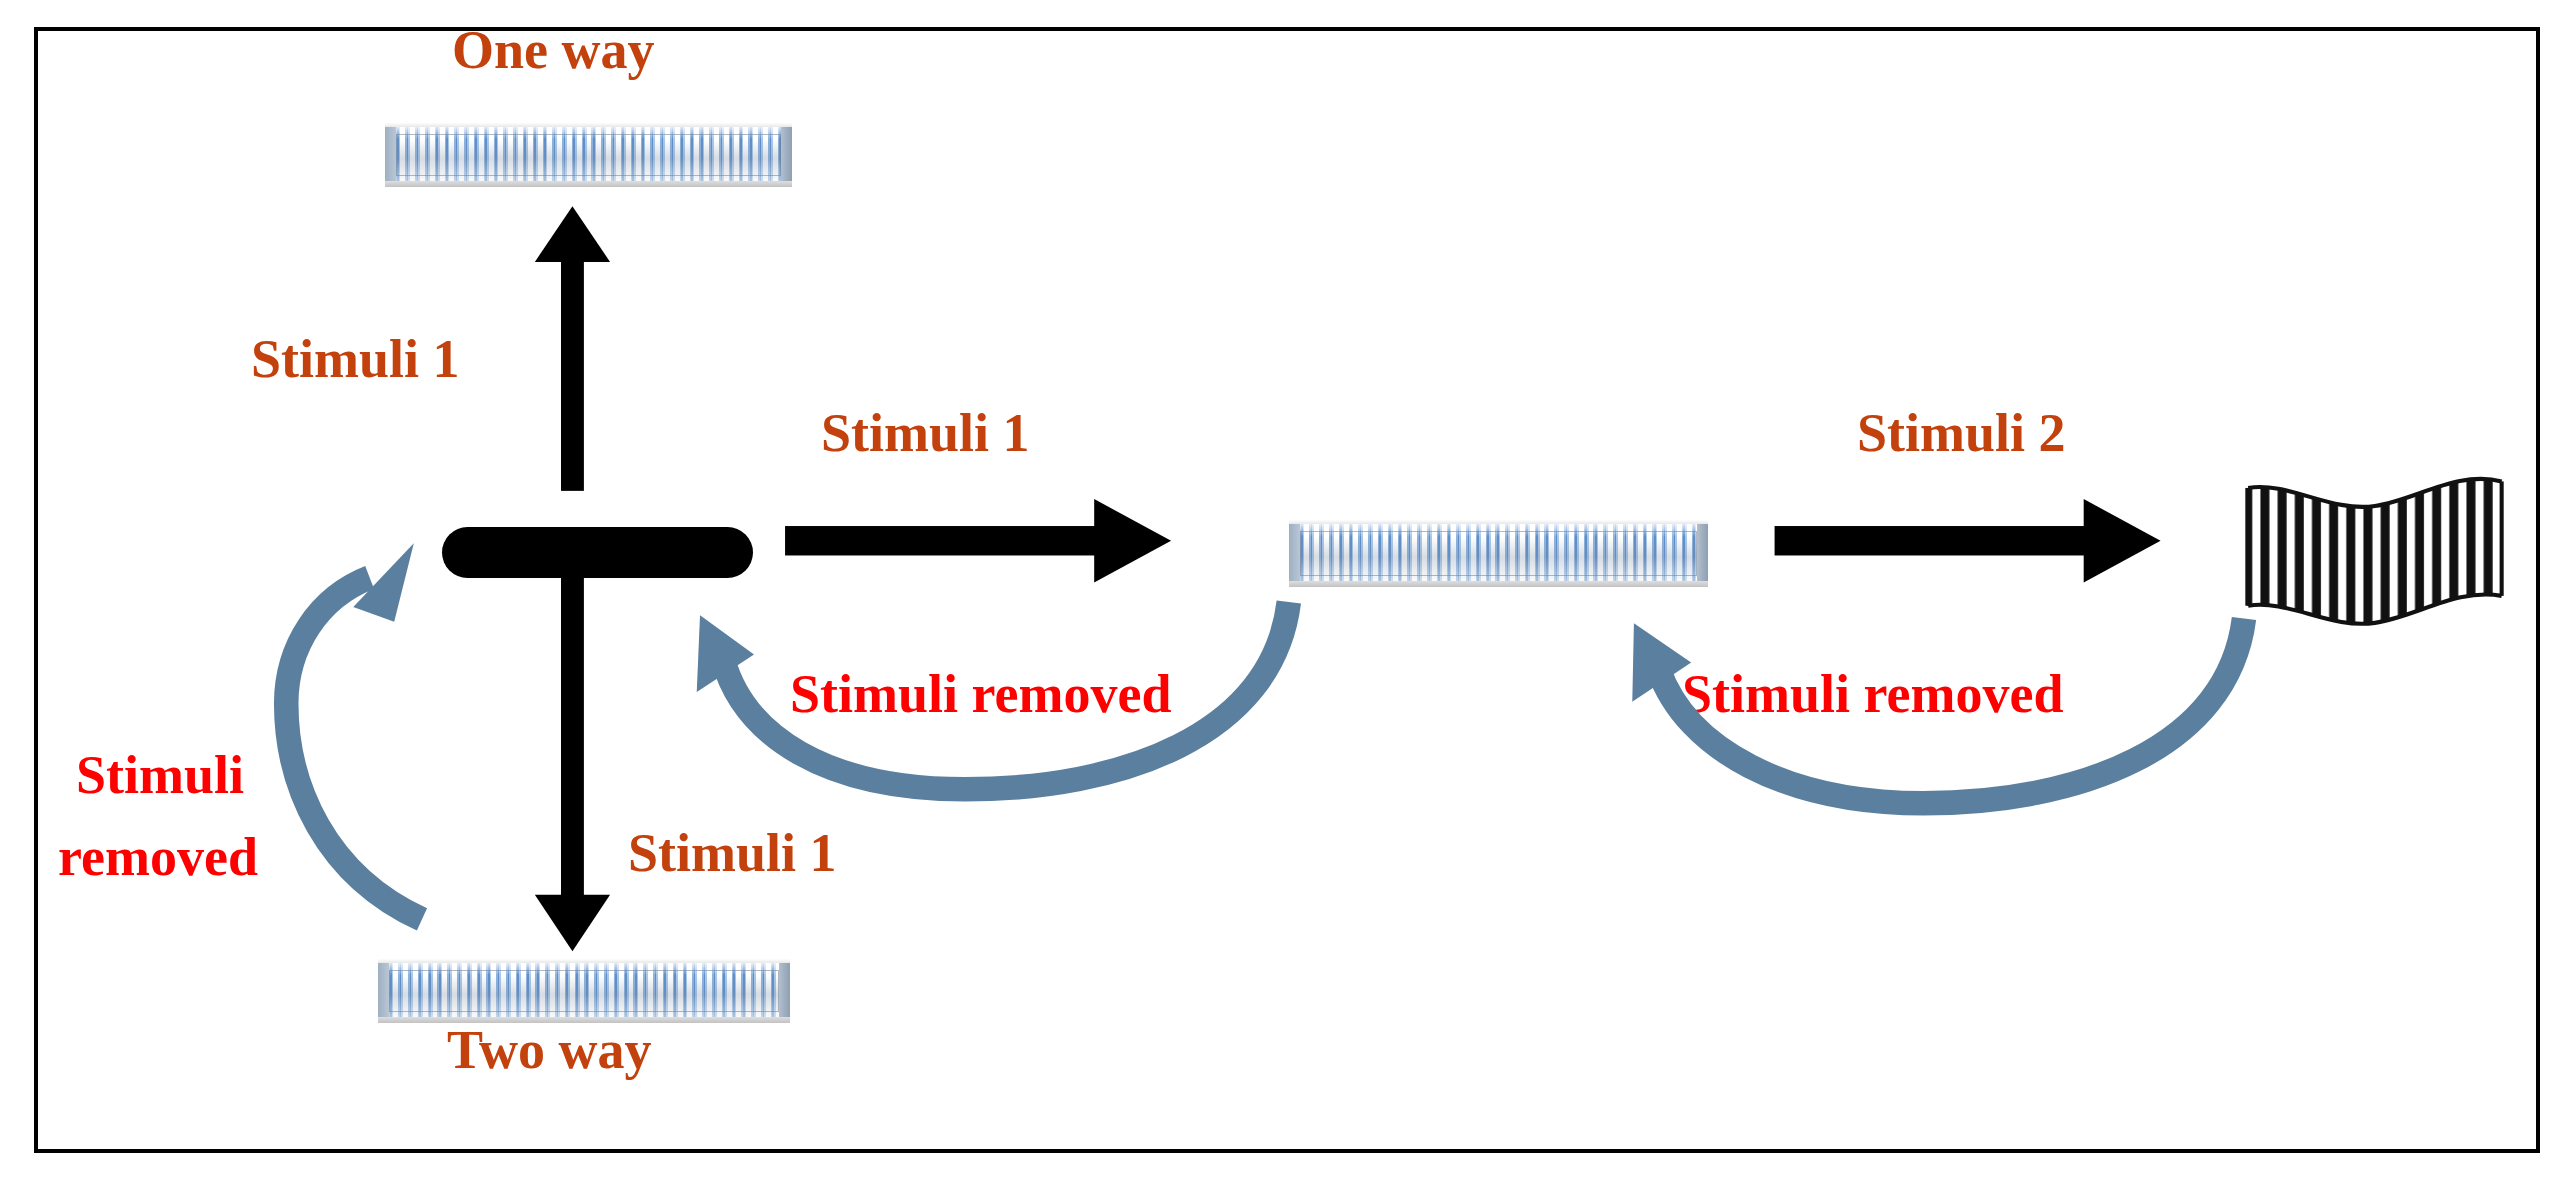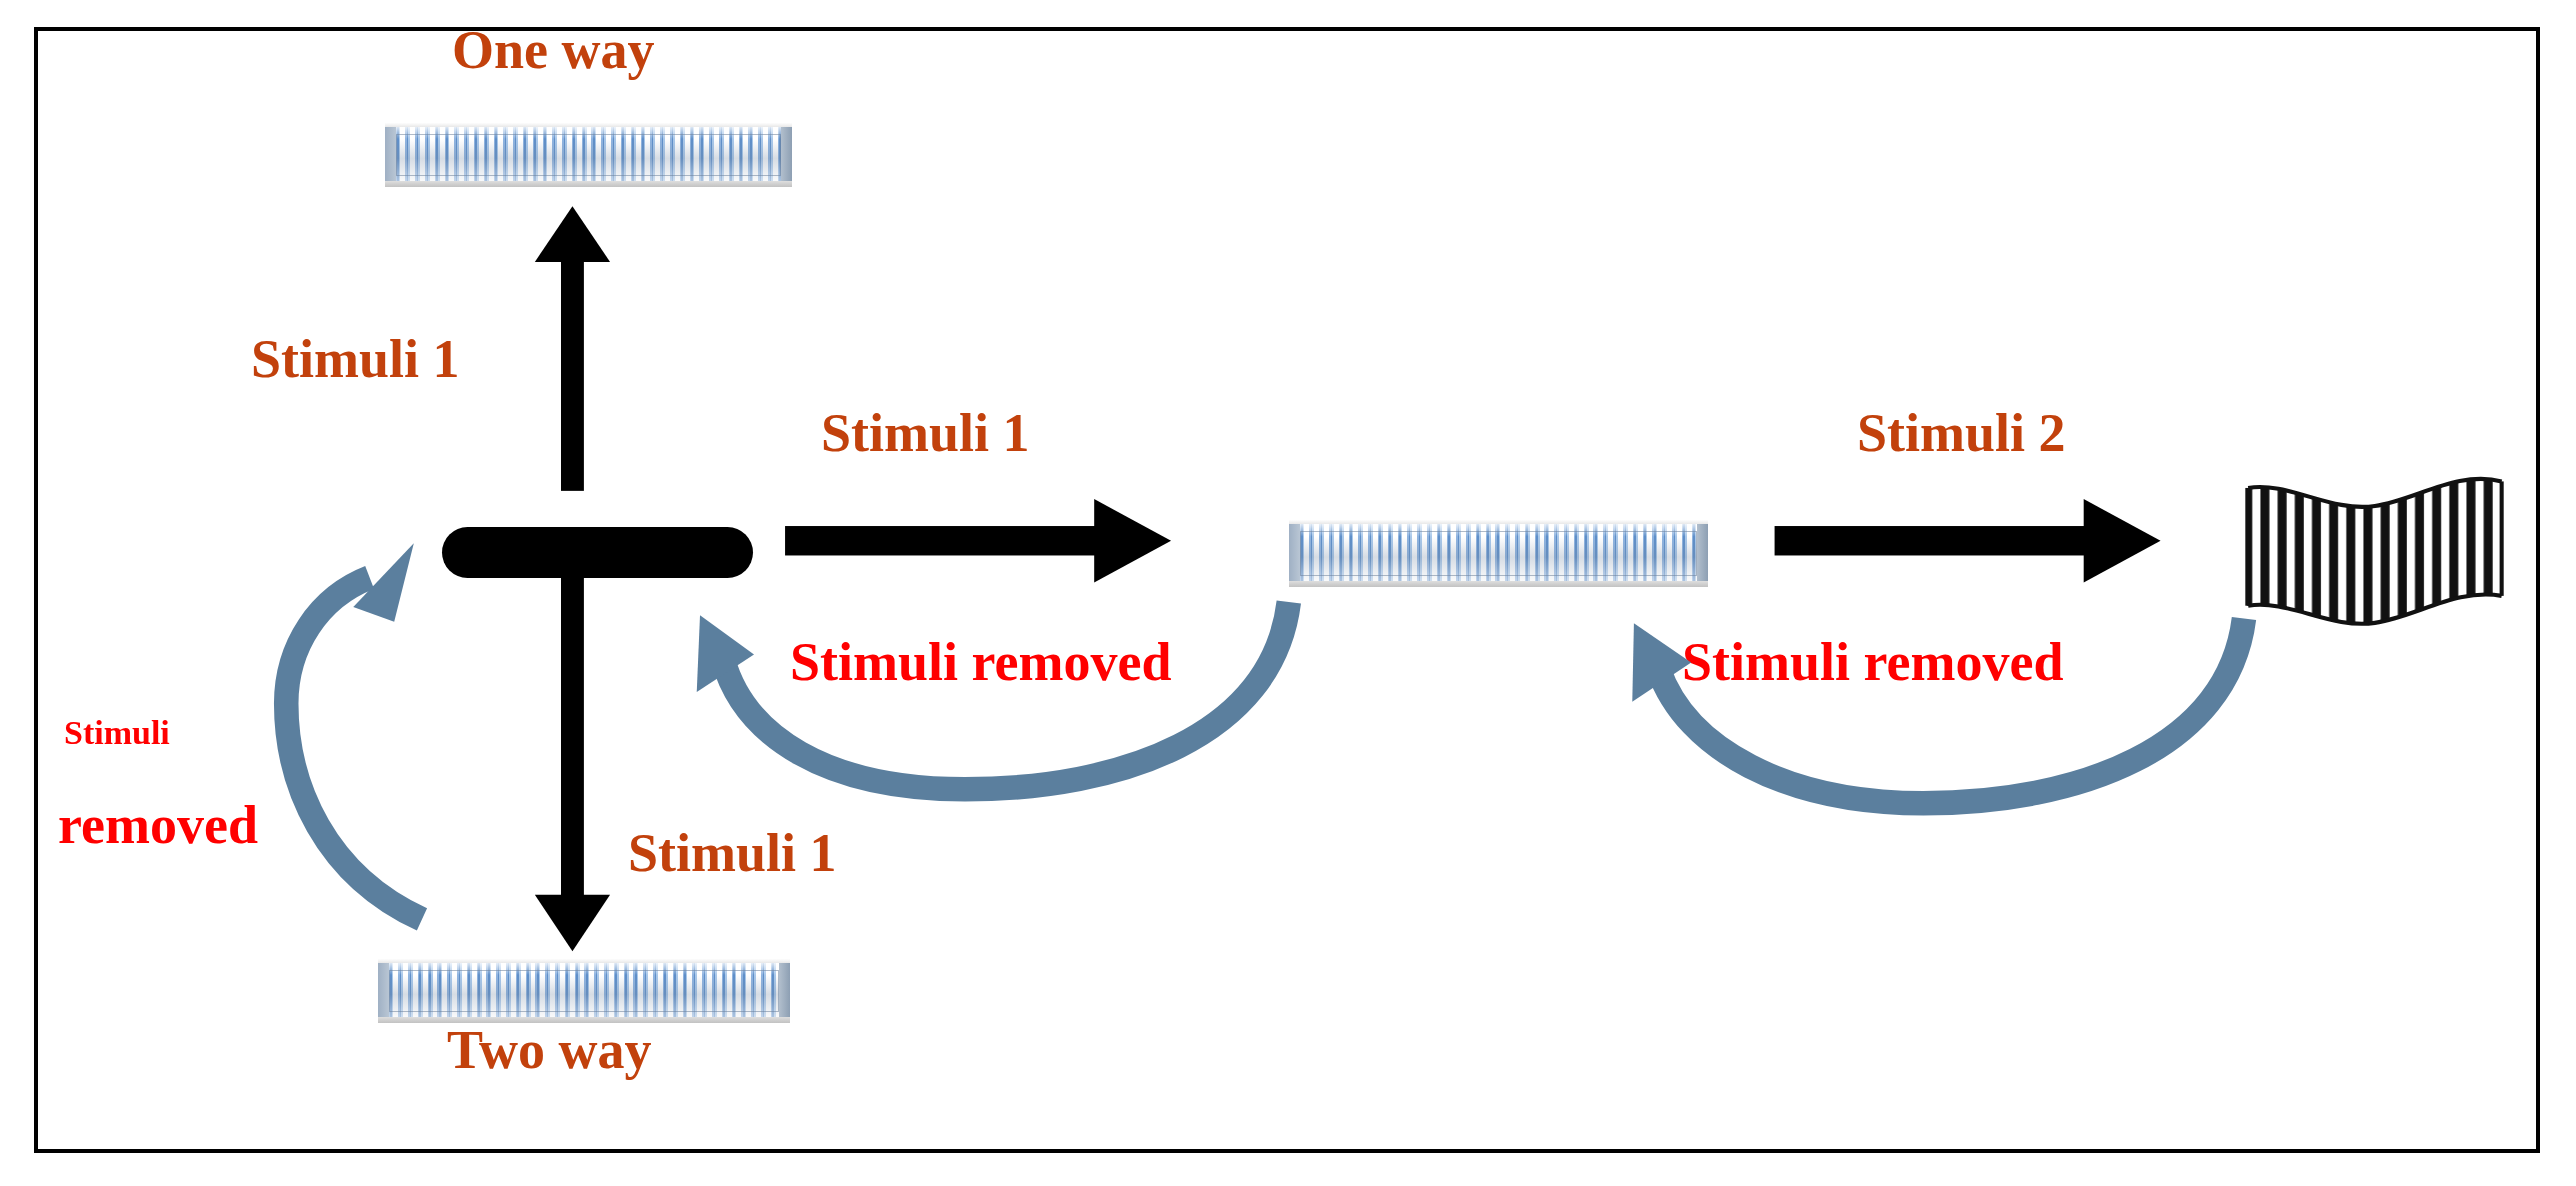--- a/index.html
+++ b/index.html
@@ -6,21 +6,21 @@
   body{width:2576px;height:1187px;overflow:hidden;
        font-family:"Liberation Serif","DejaVu Serif",serif;}
 
   #canvas{position:relative;width:2576px;height:1187px;background:#ffffff;}
 
   #frame{position:absolute;left:34px;top:27px;width:2506px;height:1126px;
          border:4.9px solid #000000;box-sizing:border-box;background:#fff;}
 
   .lbl{position:absolute;font-weight:bold;color:#c2410c;white-space:nowrap;
        line-height:1;letter-spacing:0px;}
-  .lbl.red{color:#ff0000;}
+  .lbl.red{color:#ff0000;margin-top:32px;}
 
   
   .grating{position:absolute;box-sizing:border-box;}
   .grating .outer{position:absolute;inset:0;
       background:linear-gradient(180deg,#f2f2f2 0%,#e4e4e4 45%,#cfcfcf 100%);
       border:0.8px solid #c9c9c9;}
   .grating .bevelL{position:absolute;left:0;top:0;bottom:0;width:11.4px;
       background:linear-gradient(90deg,#9fb0c4 0%,#b9c6d4 100%);}
   .grating .bevelR{position:absolute;right:0;top:0;bottom:0;width:11.4px;
       background:linear-gradient(270deg,#8d9fb3 0%,#b2bfcd 100%);}
@@ -123,21 +123,21 @@
       <div class="stripes"></div>
       <div class="bevelL"></div>
       <div class="bevelR"></div>
       <div class="capT"></div>
       <div class="capB"></div>
       <div class="innerline"></div>
     </div>
 
     <div class="lbl" style="left:409px;top:992px;font-size:54px;">Two way</div>
 
-    <div class="lbl red" style="left:26px;top:685px;font-size:34px;">Stimuli</div>
+    <div class="lbl red" style="left:38px;top:685px;font-size:54px;">Stimuli</div>
     <div class="lbl red" style="left:20px;top:767px;font-size:54px;">removed</div>
 
     <div class="lbl red" style="left:752px;top:604px;font-size:54px;">Stimuli removed</div>
 
     <div class="lbl red" style="left:1644px;top:604px;font-size:54px;">Stimuli removed</div>
 
   </div>
 
   <svg id="arrows" viewBox="0 0 3150 1451">
 

